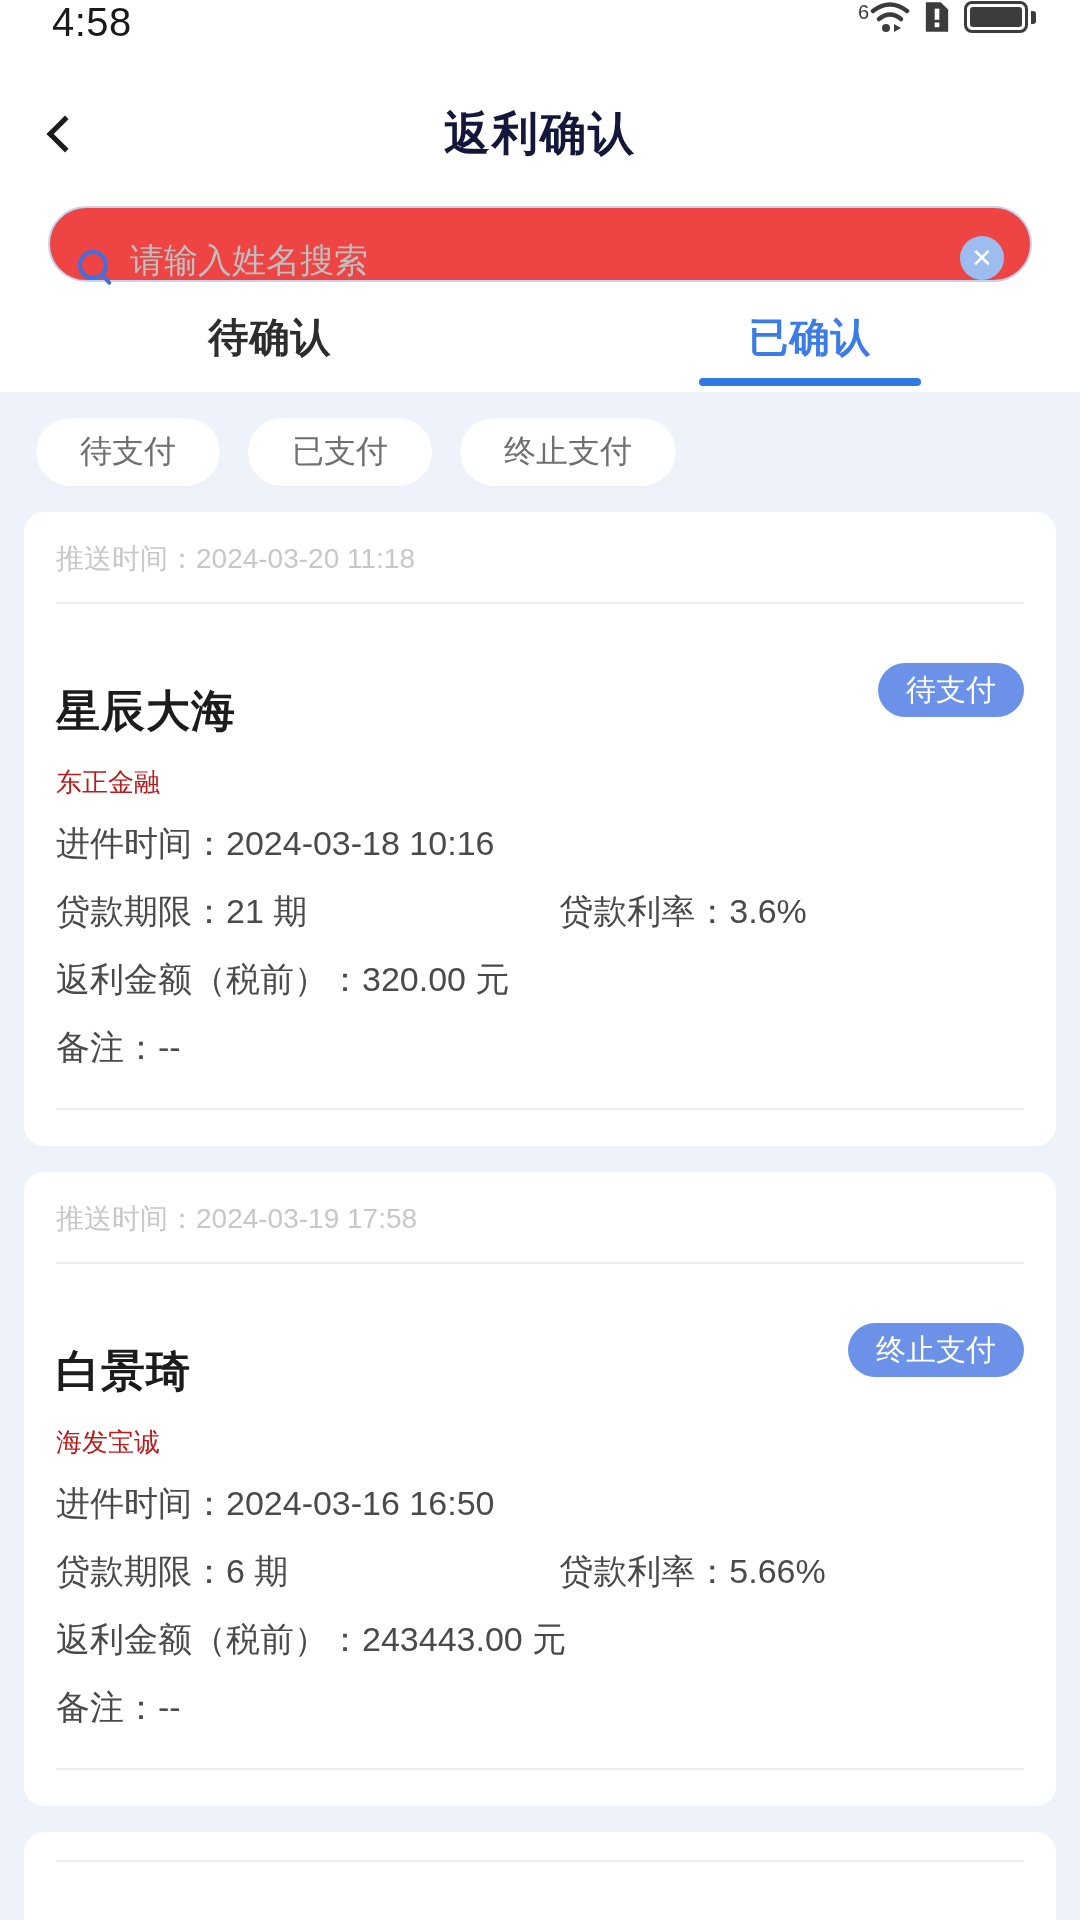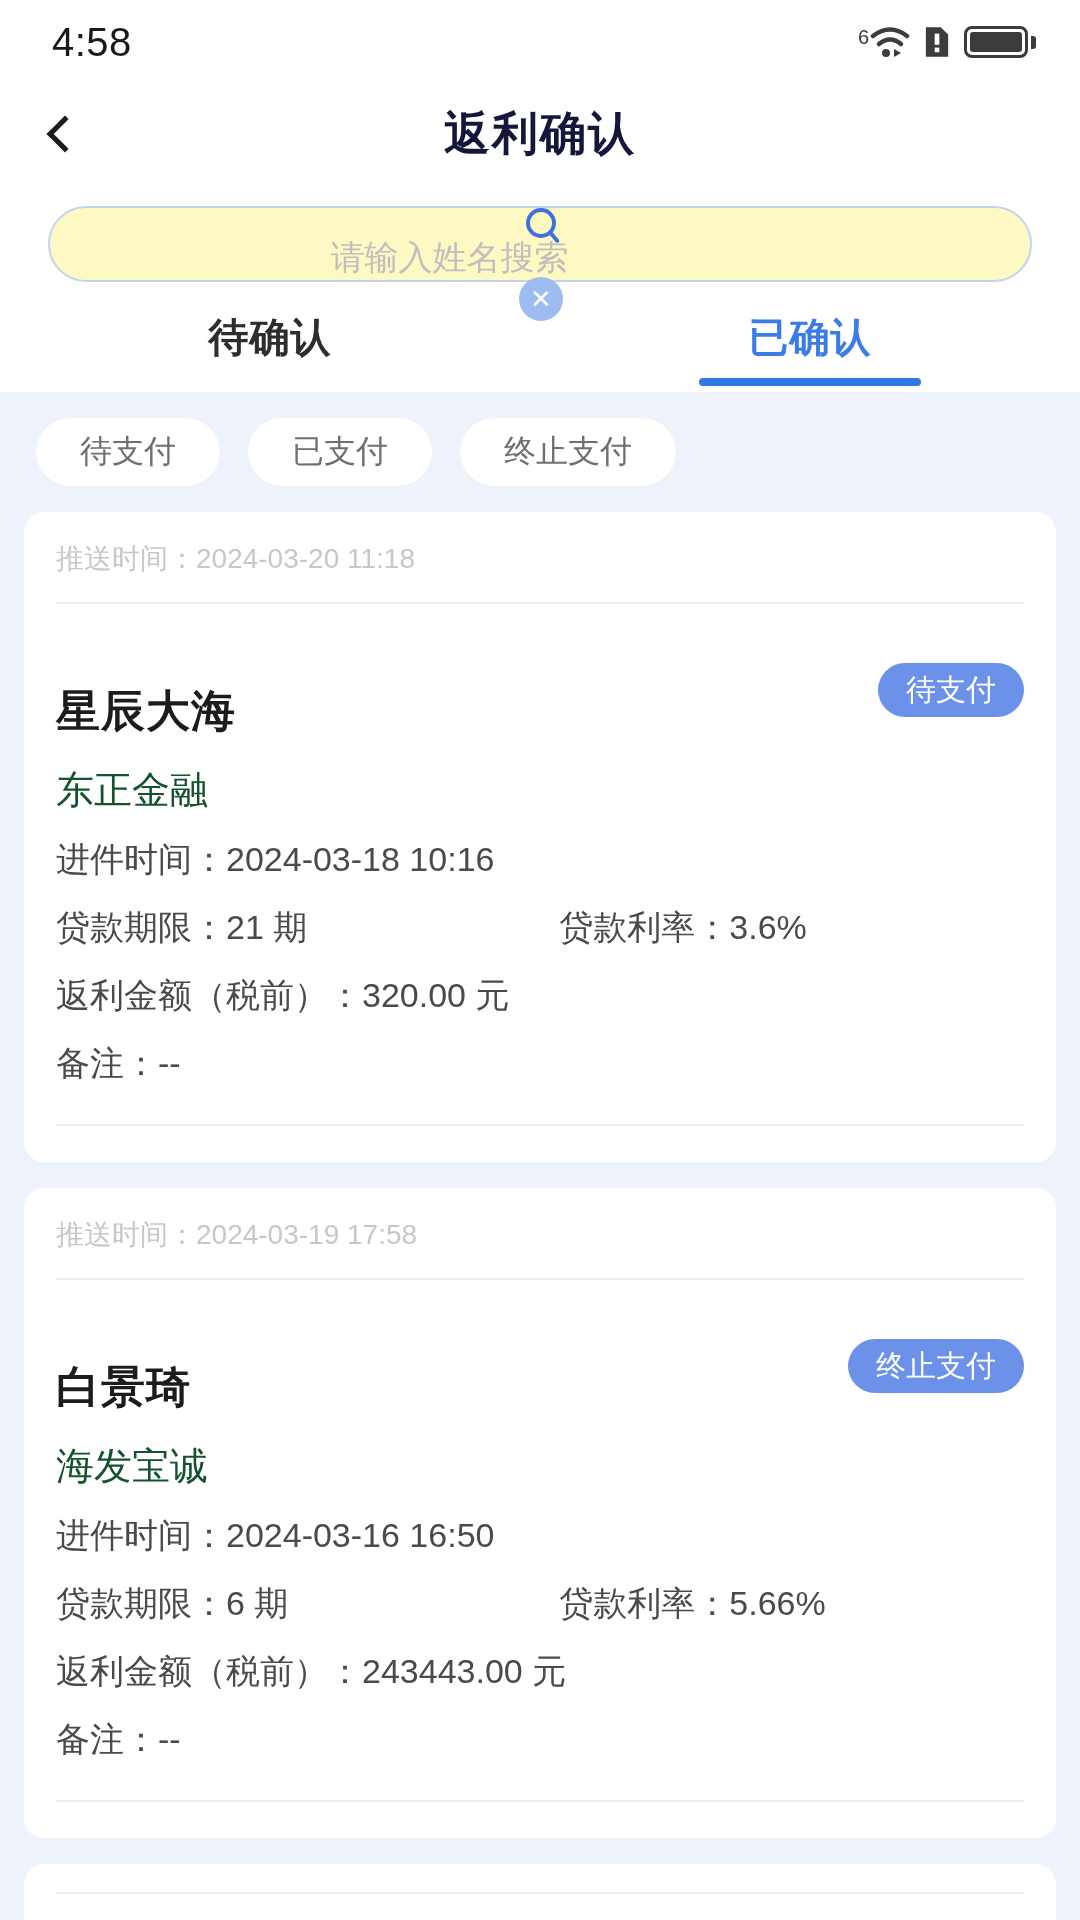--- a/index.html
+++ b/index.html
@@ -6,21 +6,21 @@
   html, body {
     width:1080px; height:1920px;
     font-family:"Liberation Sans","DejaVu Sans",sans-serif;
     background:#ffffff;
     overflow:hidden;
   }
   .phone { position:relative; width:1080px; height:1920px; background:#ffffff; }
 
   
   .statusbar {
-    height:84px; display:flex; align-items:center;
+    height:84px; display:flex; align-items:flex-start;
     justify-content:space-between; padding:0 44px 0 52px;
   }
   .clock { font-size:40px; font-weight:500; color:#1a1a1a; letter-spacing:0.5px; }
   .sysicons { display:flex; align-items:center; gap:14px; }
   .wifi-wrap { display:flex; align-items:flex-start; }
   .wifi-sup { font-size:20px; color:#3c3c3c; line-height:1; margin-right:1px; margin-top:2px; }
   .sim-icon { width:26px; height:34px; position:relative; }
   .batt { display:flex; align-items:center; }
   .batt-body {
     width:64px; height:32px; border:3px solid #3c3c3c; border-radius:8px;
@@ -42,23 +42,22 @@
     width:26px; height:26px; border-left:5px solid #1c1c1c;
     border-bottom:5px solid #1c1c1c; transform:rotate(45deg);
     margin-left:6px;
   }
   .nav-title { font-size:46px; font-weight:bold; color:#13183a; letter-spacing:2px; }
 
   
   .search-wrap { padding:22px 48px 0 48px; }
   .searchbar {
     height:76px; border:2px solid #c2d4f0; border-radius:40px;
-    display:flex; align-items:center; padding:0 26px 0 28px;
-    background:#fef9c3;
-    flex-direction:column;
+    display:flex; align-items:flex-end; padding:0 26px 0 28px;
+    background:#ef4444;
   }
   .mag {
     width:30px; height:30px; border:4px solid #3f6fe0; border-radius:50%;
     position:relative; flex:0 0 auto;
   }
   .mag::after {
     content:""; position:absolute; width:4px; height:14px; background:#3f6fe0;
     right:-4px; bottom:-10px; transform:rotate(-40deg); border-radius:3px;
   }
   .search-input {
@@ -110,21 +109,21 @@
   .name-row {
     display:flex; align-items:center; justify-content:space-between;
     padding:28px 0 18px 0;
   }
   .cust-name { font-size:44px; font-weight:bold; color:#1c1c1c; letter-spacing:1px;margin-top:44px; }
   .badge {
     background:#6b91e8; color:#ffffff; font-size:30px;
     border-radius:36px; padding:12px 28px; line-height:1;
   }
 
-  .company { font-size:38px; color:#14532d; padding:6px 0 10px 0; }
+  .company { font-size:26px; color:#b91c1c; padding:6px 0 10px 0; }
   .info-line { font-size:34px; color:#4a4a4a; padding:11px 0; }
   .info-two { display:flex; }
   .info-two .c1 { width:52%; }
   .card-foot { height:2px; background:#ededed; margin-top:26px; }
   .card-foot-pad { height:26px; }
 </style>
 </head>
 <body>
 
 <div class="phone">

